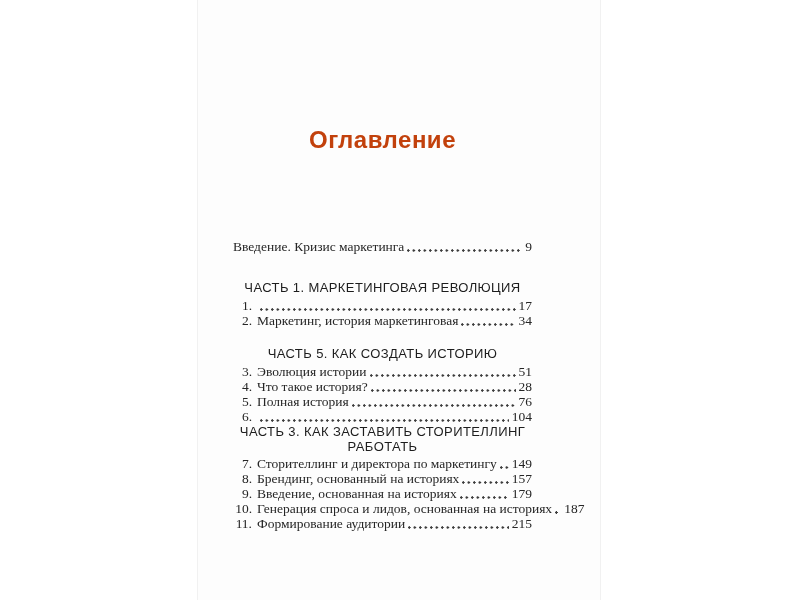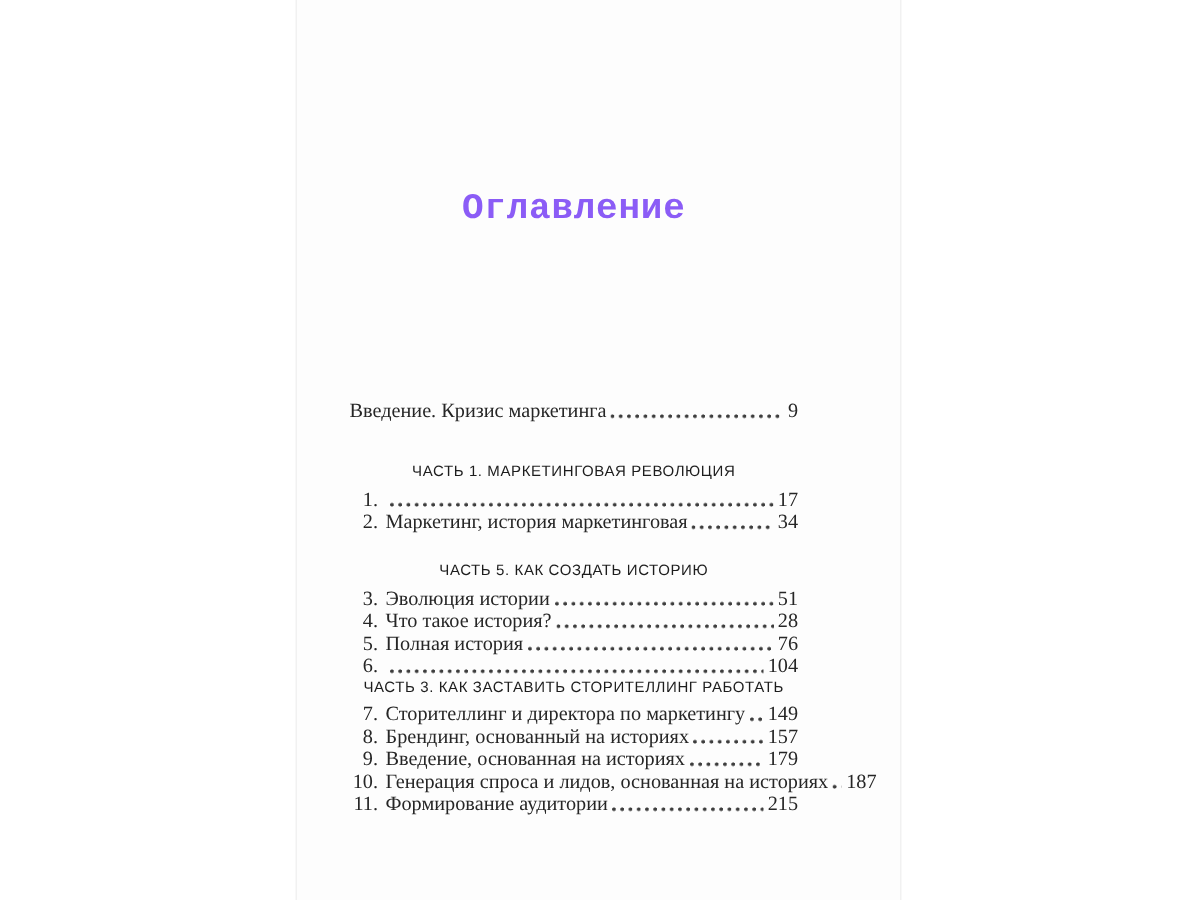--- a/index.html
+++ b/index.html
@@ -27,36 +27,36 @@
   }
   .content-column {
     position: absolute;
     left: 233px;
     top: 0;
     width: 299px;
   }
   .toc-title {
     margin: 126px 0 0 0;
     text-align: center;
-    font-family: Liberation Mono, monospace;
+    font-family: Liberation Sans, sans-serif;
     font-weight: bold;
     font-size: 24px;
     line-height: 28px;
     letter-spacing: 0.5px;
-    color: #8b5cf6;
+    color: #c2410c;
   }
   .toc-entry {
     display: flex;
     align-items: flex-end;
     font-size: 13.5px;
     line-height: 15px;
     color: #262626;
   }
   .toc-entry.intro {
-    margin-top: 112px;
+    margin-top: 85px;
   }
   .entry-num {
     flex: 0 0 auto;
     width: 19px;
     text-align: right;
     margin-right: 5px;
     white-space: nowrap;
   }
   .entry-label {
     flex: 0 1 auto;
@@ -74,21 +74,21 @@
     background-position: left bottom 2px;
   }
   .entry-page {
     flex: 0 0 auto;
     white-space: nowrap;
   }
   .part-heading {
     text-align: center;
     font-family: "Liberation Sans", sans-serif;
     font-weight: 400;
-    font-size: 10px;
+    font-size: 13px;
     line-height: 15px;
     letter-spacing: 0.4px;
     color: #1d1d1d;
     margin: 0 0 3px 0;
   }
   .part-1 .part-heading { margin-top: 26px; }
   .part-2 .part-heading { margin-top: 18px; }
   .part-3 .part-heading { margin-top: 0; margin-bottom: 2px; }
   .part-items .toc-entry { margin-top: 0; }
 </style>

